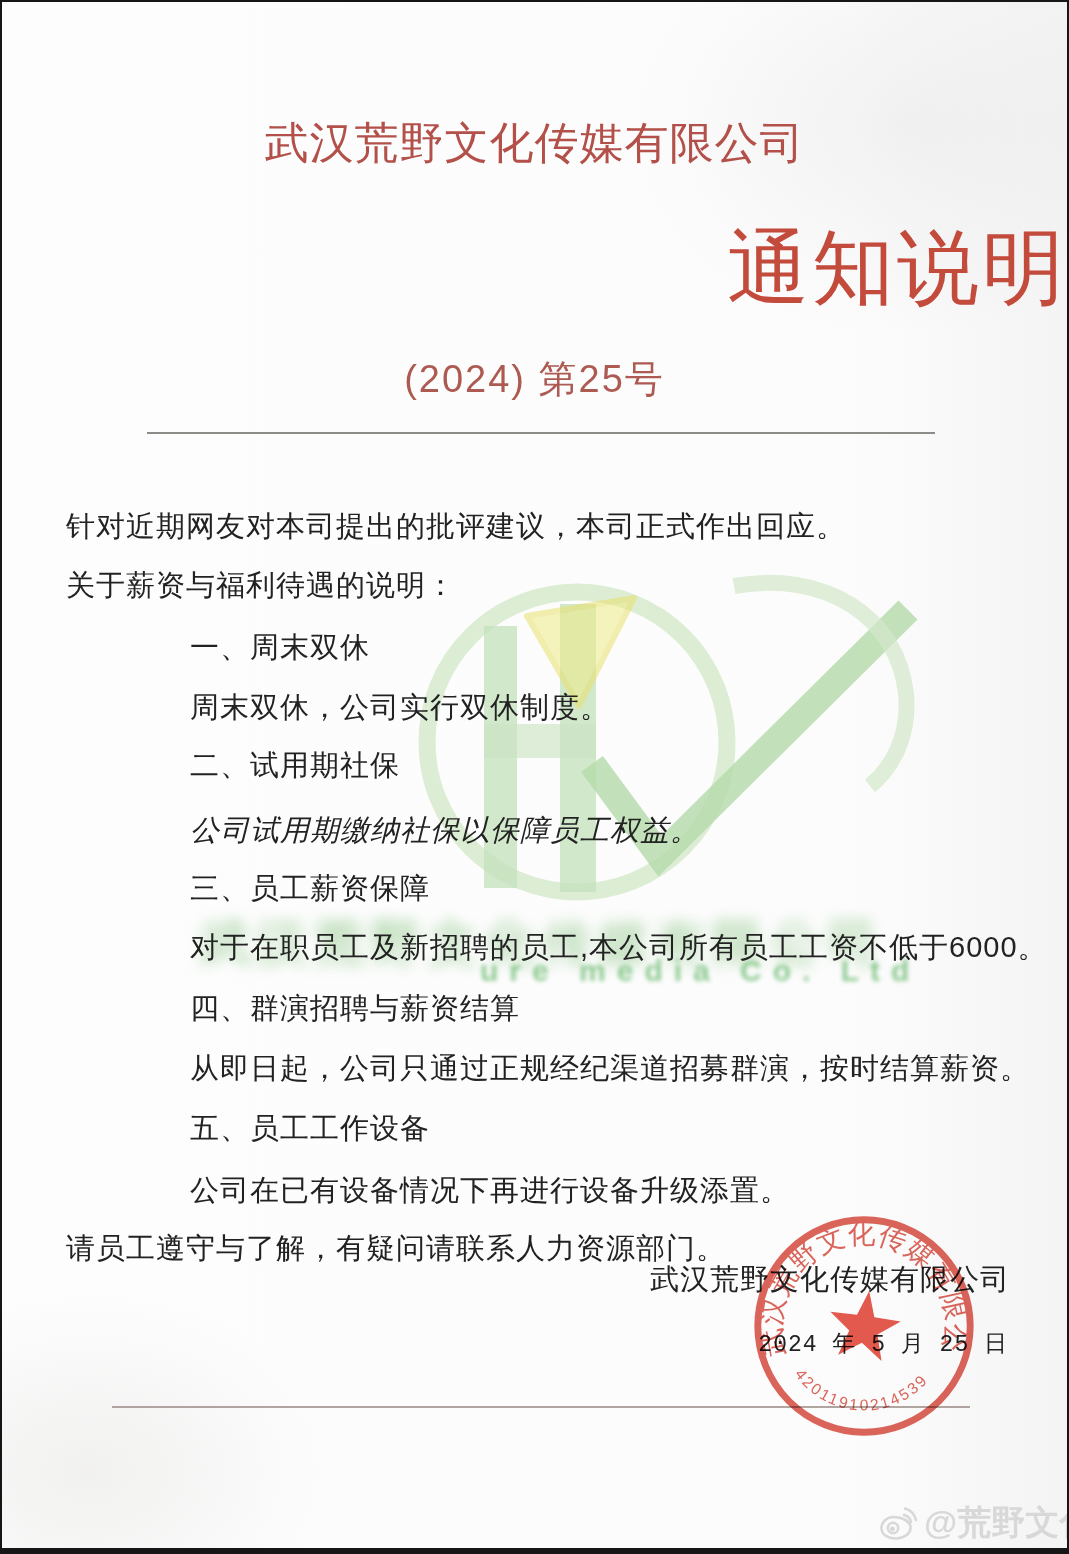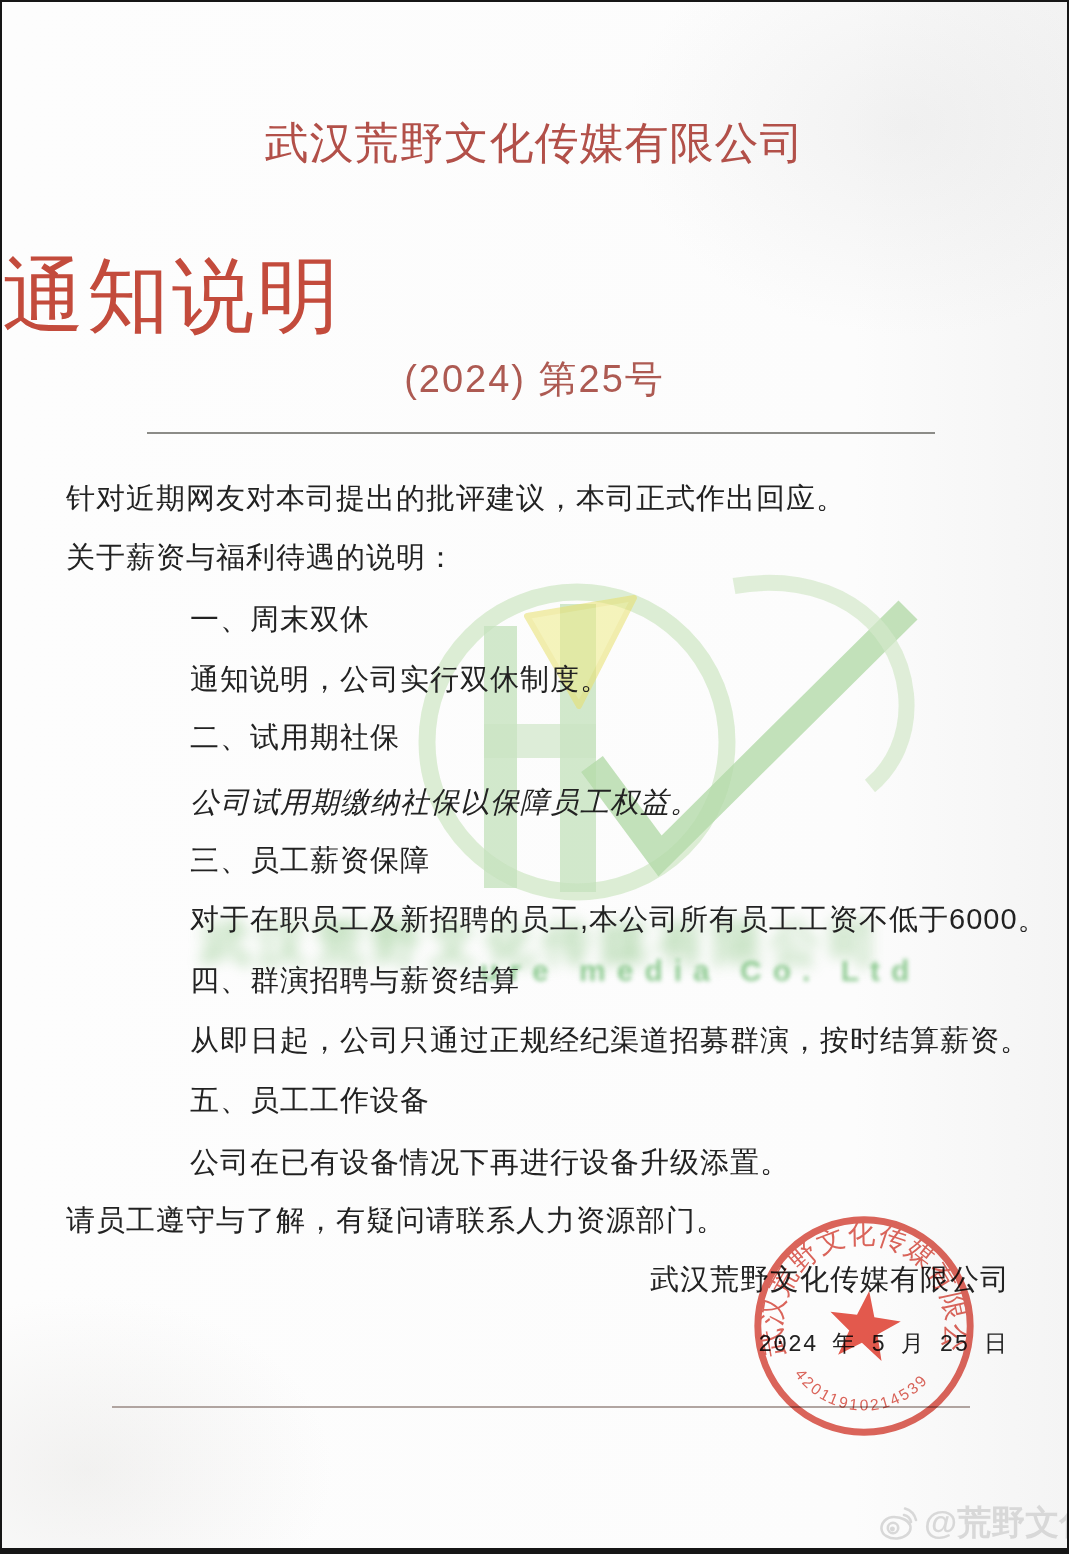--- a/index.html
+++ b/index.html
@@ -22,38 +22,38 @@
   .abs { position: absolute; white-space: nowrap; }
 
   
   .company-header {
     left: 0; right: 0; top: 112px;
     text-align: center;
     font-size: 44px; letter-spacing: 1px;
     color: #b25049;
   }
   .notice-title {
-    left: 0; right: 0; top: 240px;
-    text-align: left;
+    left: 0; right: 0; top: 212px;
+    text-align: right;
     font-size: 82px; letter-spacing: 3px;
     color: #c34b3c;
   }
   .doc-number {
     left: 0; right: 0; top: 352px;
     text-align: center;
     font-size: 38px; letter-spacing: 2px;
     color: #ad5a52;
   }
   .divider-top {
     left: 145px; top: 430px; width: 788px; height: 2px;
     background: #8c8c88;
   }
 
   
-  .bodyline { font-size: 29px; color: #222; letter-spacing: 1px; z-index: 5; }
+  .bodyline { font-size: 29px; color: #222; letter-spacing: 1px; z-index: 5; margin-top: 28px; }
   .indent0 { left: 64px; }
   .indent1 { left: 188px; }
 
   .l-intro   { top: 477px; }
   .l-subject { top: 536px; }
   .l-i1h { top: 598px; }
   .l-i1t { top: 658px; }
   .l-i2h { top: 716px; }
   .l-i2t { top: 781px; font-style: italic; }
   .l-i3h { top: 839px; }
@@ -121,21 +121,21 @@
 
   <div class="abs company-header">武汉荒野文化传媒有限公司</div>
   <div class="abs notice-title">通知说明</div>
   <div class="abs doc-number">(2024) 第25号</div>
   <div class="abs divider-top"></div>
 
   <div class="abs bodyline indent0 l-intro">针对近期网友对本司提出的批评建议，本司正式作出回应。</div>
   <div class="abs bodyline indent0 l-subject">关于薪资与福利待遇的说明：</div>
 
   <div class="abs bodyline indent1 l-i1h">一、周末双休</div>
-  <div class="abs bodyline indent1 l-i1t">通知说明，公司实行双休制度。</div>
+  <div class="abs bodyline indent1 l-i1t">周末双休，公司实行双休制度。</div>
 
   <div class="abs bodyline indent1 l-i2h">二、试用期社保</div>
   <div class="abs bodyline indent1 l-i2t">公司试用期缴纳社保以保障员工权益。</div>
 
   <div class="abs bodyline indent1 l-i3h">三、员工薪资保障</div>
   <div class="abs bodyline indent1 l-i3t">对于在职员工及新招聘的员工,本公司所有员工工资不低于6000。</div>
 
   <div class="abs bodyline indent1 l-i4h">四、群演招聘与薪资结算</div>
   <div class="abs bodyline indent1 l-i4t">从即日起，公司只通过正规经纪渠道招募群演，按时结算薪资。</div>
 

